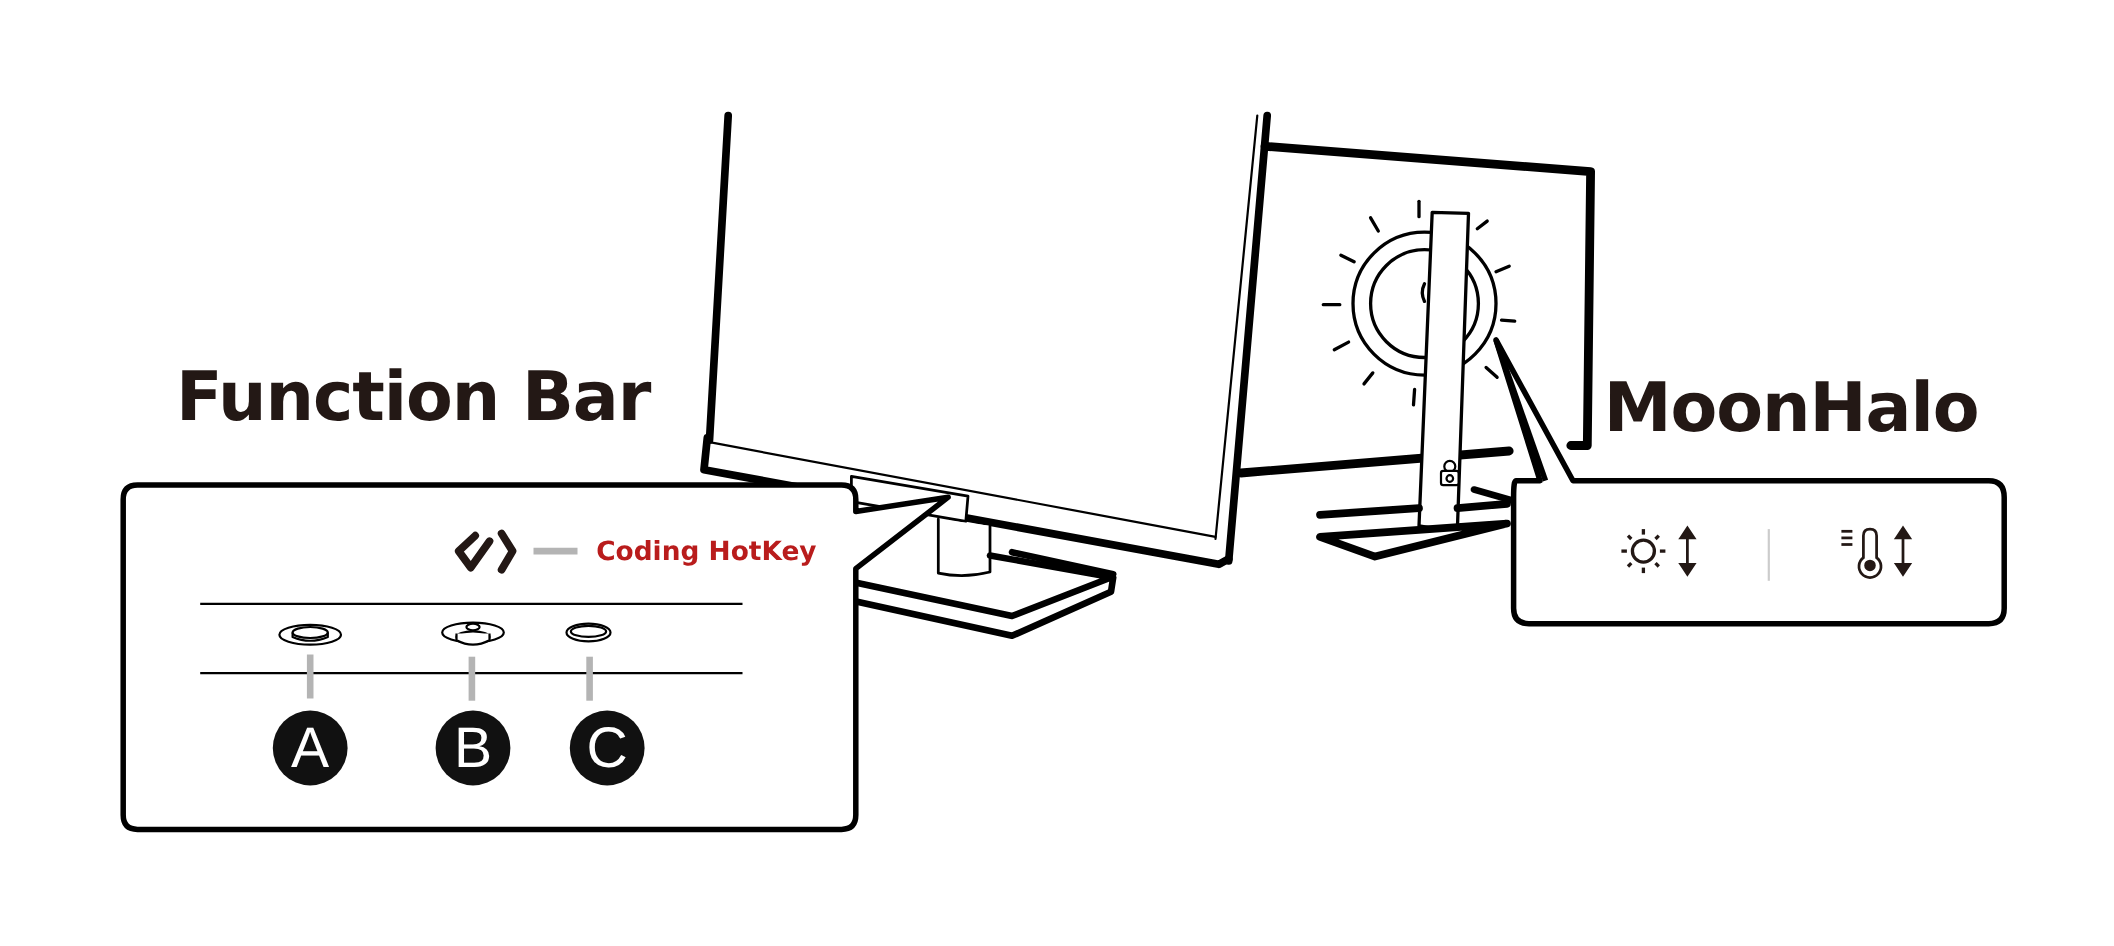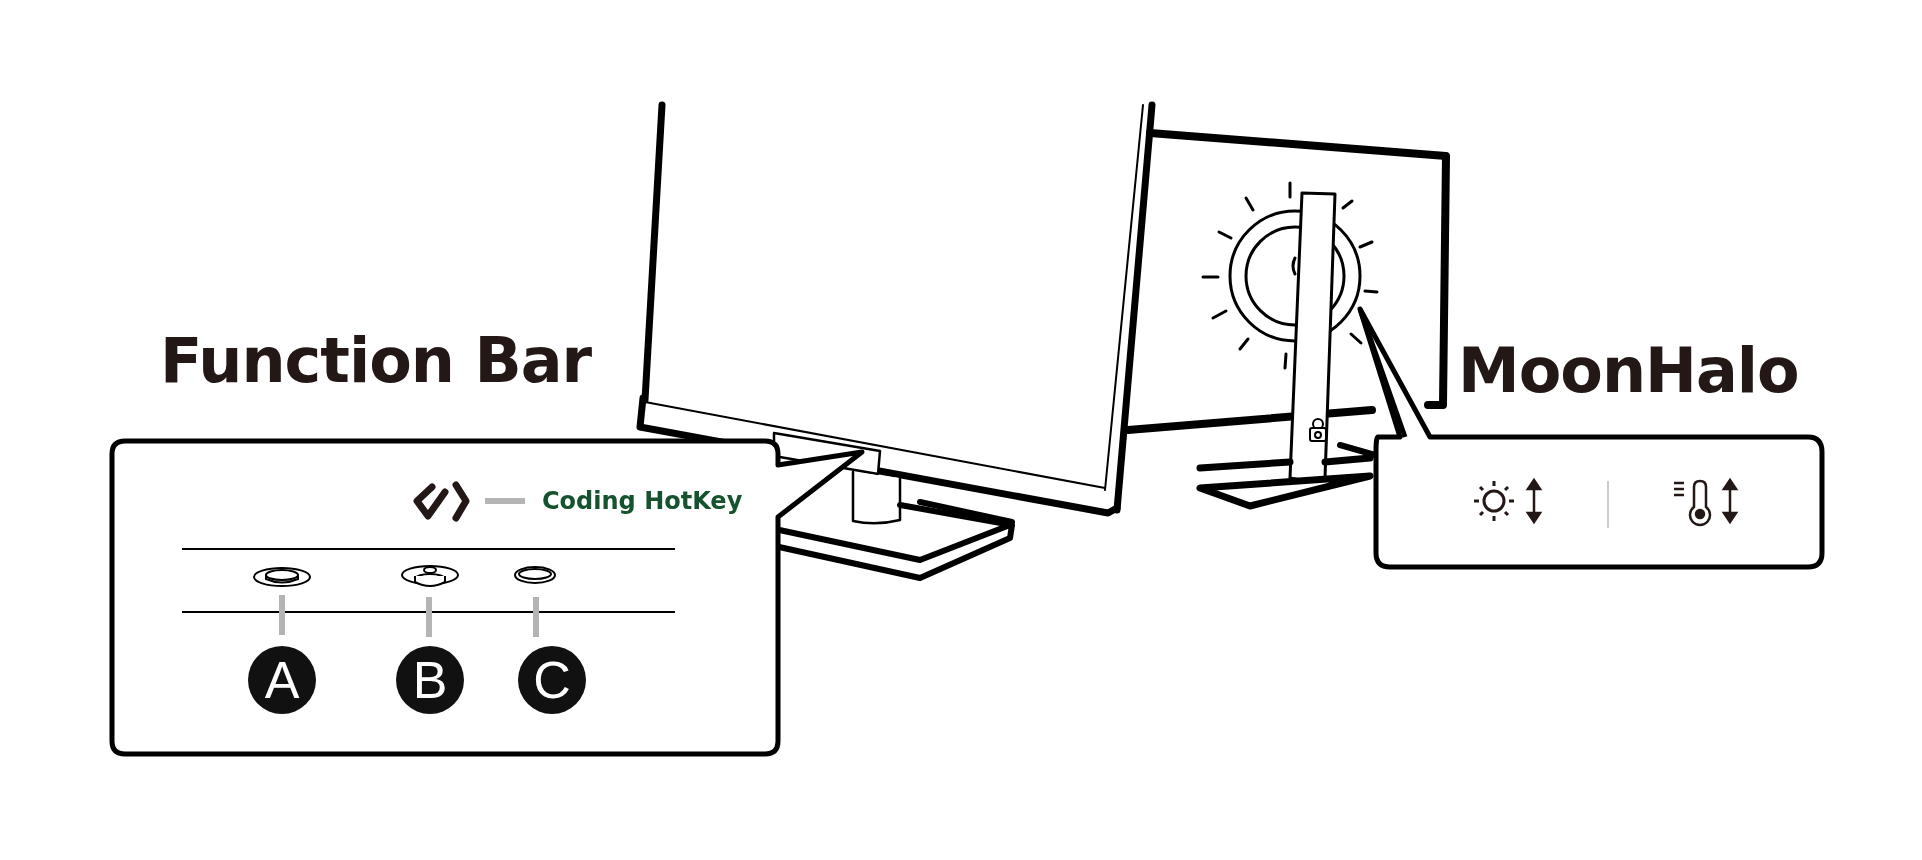--- a/index.html
+++ b/index.html
@@ -1,19 +1,19 @@
 <!DOCTYPE html>
 <html><head>
 <meta charset="utf-8">
 <style>
   html,body{margin:0;padding:0;background:#ffffff;}
   body{width:1922px;height:860px;position:relative;overflow:hidden;font-family:"DejaVu Sans","Liberation Sans",sans-serif;color:#231815;}
   svg.art{position:absolute;left:0;top:0;}
   .title{position:absolute;font-weight:bold;font-size:62px;letter-spacing:-1px;color:#231815;line-height:1;white-space:nowrap;}
-  .hotkey-text{position:absolute;font-weight:bold;font-size:24px;color:#14532d;white-space:nowrap;line-height:1;}
+  .hotkey-text{position:absolute;font-weight:bold;font-size:24px;color:#b91c1c;white-space:nowrap;line-height:1;}
   .letter{position:absolute;width:68px;height:68px;border-radius:50%;background:#111;color:#fff;font-family:"Liberation Sans",sans-serif;font-size:52px;display:flex;align-items:center;justify-content:center;line-height:1;}
 </style>
 </head>
 <body>
 
 <svg class="art" width="1922" height="860" viewBox="0 0 1922 860">
 
   <g fill="none" stroke="#000" stroke-linecap="round" stroke-linejoin="round">
     <polyline points="1150,133 1446,156 1443,405 1428,405" stroke-width="8"></polyline>
     <polyline points="1128,430 1372,410" stroke-width="8"></polyline>

